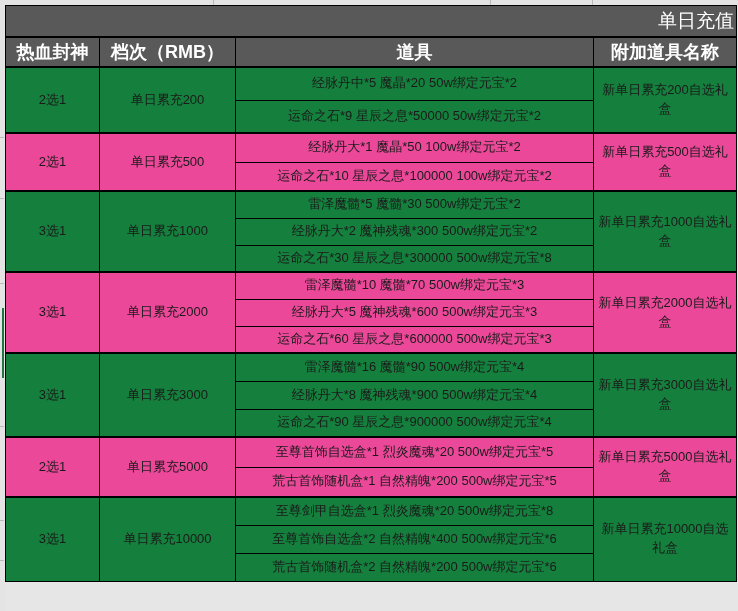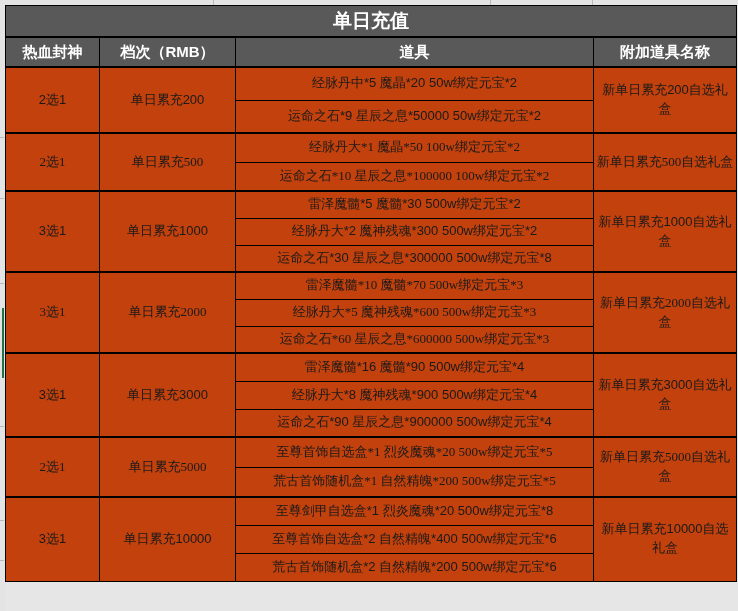--- a/index.html
+++ b/index.html
@@ -29,33 +29,34 @@
     vertical-align:middle;
     padding:0 2px;
     color:#1a1a1a;
     font-size:13px;
     font-weight:normal;
     line-height:1.45;
     overflow:hidden;
   }
   tr.r-title td{
     background:#595959;color:#fff;
-    font-size:19px;font-weight:bold;
+    font-size:19px;font-weight:normal;
     border:1px solid #000;border-bottom:2px solid #000;
     height:30px;
+    text-align:right;
   }
   tr.r-header th{
     background:#595959;color:#fff;
-    font-size:15px;font-weight:bold;
+    font-size:18px;font-weight:bold;
     border-bottom:2px solid #000;
     height:28px;
   }
   tr.g-start td{border-top:2px solid #000;}
-  tr.alt td{background:#c2410c;font-family:Liberation Serif, serif;}
-  tr:not(.alt):not(.r-title):not(.r-header) td{background:#c2410c;}
+  tr.alt td{background:#ec4899;}
+  tr:not(.alt):not(.r-title):not(.r-header) td{background:#15803d;}
   .h33{height:33px}.h29{height:29px}.h27{height:27px}.h28{height:28px}.h30{height:30px}
   .c-bonus{line-height:1.7;}
 </style>
 </head>
 <body>
 
 <div class="edge-top">
   <span class="vline" style="left:213px"></span>
   <span class="vline" style="left:490px"></span>
   <span class="vline" style="left:592px"></span>

